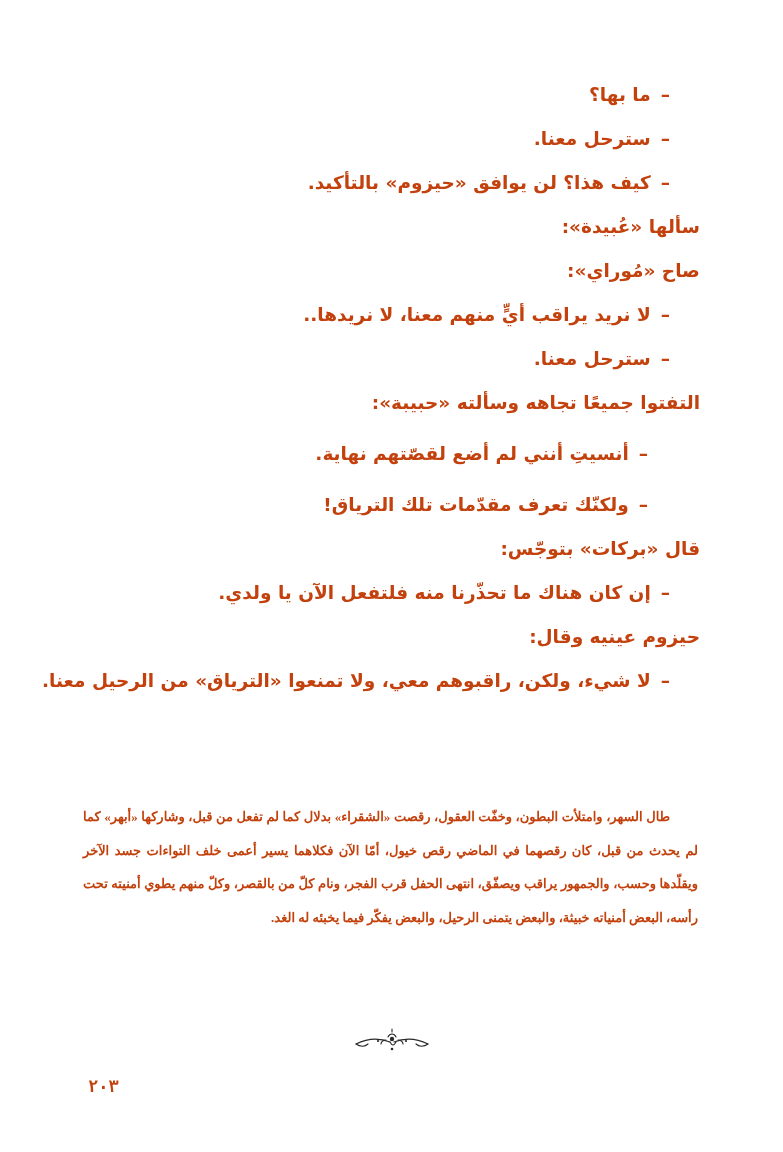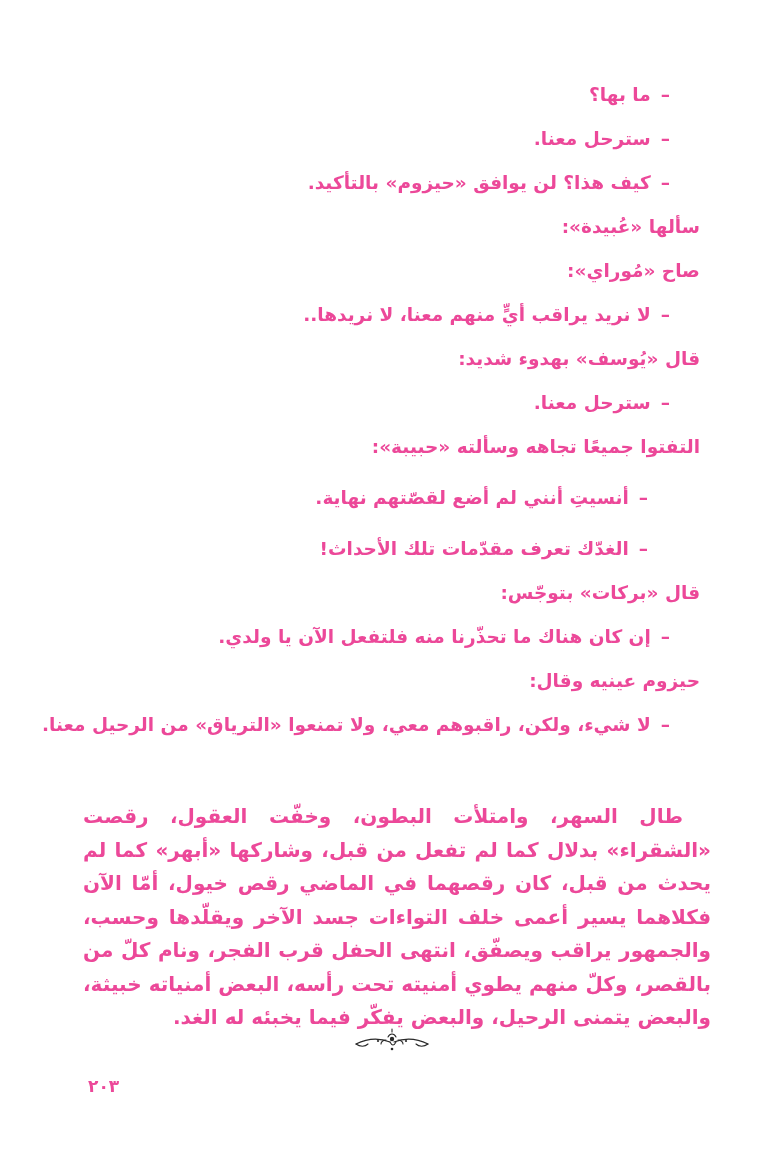--- a/index.html
+++ b/index.html
@@ -8,21 +8,21 @@
     background: #e8e8e8;
   }
   .page {
     position: relative;
     width: 783px;
     height: 1152px;
     margin: 0 auto;
     background: #ffffff;
     direction: rtl;
     font-family: "DejaVu Sans", sans-serif;
-    color: #ec4899;
+    color: #c2410c;
     overflow: hidden;
   }
   .text-block {
     position: absolute;
     top: 84px;
     right: 83px;
     left: 83px;
   }
   .line {
     font-size: 18.5px;
@@ -34,63 +34,64 @@
   }
   .line.dialogue.indent-1 { padding-right: 30px; }
   .line.dialogue.indent-2 { padding-right: 52px; margin-top: 30px; }
   .line .dash {
     display: inline-block;
     margin-left: 10px;
   }
   .paragraph {
     position: absolute;
     top: 800px;
-    right: 72px;
+    right: 85px;
     left: 83px;
-    font-size: 20px;
+    font-size: 13px;
     font-weight: 700;
     line-height: 33.5px;
     text-align: justify;
     text-indent: 28px;
     direction: rtl;
+    font-family: Liberation Serif, serif;
   }
   .ornament {
     position: absolute;
     top: 1028px;
     left: 0;
     right: 0;
     display: flex;
     justify-content: center;
   }
   .page-number {
     position: absolute;
     top: 1076px;
     left: 88px;
     font-size: 17px;
     font-weight: 700;
     direction: rtl;
+    font-family: Liberation Mono, monospace;
   }
 </style>
 </head>
 <body>
 
 <div class="page">
 
   <div class="text-block" id="lines-container">
       <div class="line dialogue indent-1"><span class="dash">–</span><span>ما بها؟</span></div>
       <div class="line dialogue indent-1"><span class="dash">–</span><span>سترحل معنا.</span></div>
       <div class="line dialogue indent-1"><span class="dash">–</span><span>كيف هذا؟ لن يوافق «حيزوم» بالتأكيد.</span></div>
       <div class="line narration indent-0"><span>سألها «عُبيدة»:</span></div>
       <div class="line narration indent-0"><span>صاح «مُوراي»:</span></div>
       <div class="line dialogue indent-1"><span class="dash">–</span><span>لا نريد يراقب أيٍّ منهم معنا، لا نريدها..</span></div>
-      <div class="line narration indent-0"><span>قال «يُوسف» بهدوء شديد:</span></div>
       <div class="line dialogue indent-1"><span class="dash">–</span><span>سترحل معنا.</span></div>
       <div class="line narration indent-0"><span>التفتوا جميعًا تجاهه وسألته «حبيبة»:</span></div>
       <div class="line dialogue indent-2"><span class="dash">–</span><span>أنسيتِ أنني لم أضع لقصّتهم نهاية.</span></div>
-      <div class="line dialogue indent-2"><span class="dash">–</span><span>الغدّك تعرف مقدّمات تلك الأحداث!</span></div>
+      <div class="line dialogue indent-2"><span class="dash">–</span><span>ولكنّك تعرف مقدّمات تلك الترياق!</span></div>
       <div class="line narration indent-0"><span>قال «بركات» بتوجّس:</span></div>
       <div class="line dialogue indent-1"><span class="dash">–</span><span>إن كان هناك ما تحذّرنا منه فلتفعل الآن يا ولدي.</span></div>
       <div class="line narration indent-0"><span>حيزوم عينيه وقال:</span></div>
       <div class="line dialogue indent-1"><span class="dash">–</span><span>لا شيء، ولكن، راقبوهم معي، ولا تمنعوا «الترياق» من الرحيل معنا.</span></div>
     </div>
 
   <div class="paragraph">طال السهر، وامتلأت البطون، وخفّت العقول، رقصت «الشقراء» بدلال كما لم تفعل من قبل، وشاركها «أبهر» كما لم يحدث من قبل، كان رقصهما في الماضي رقص خيول، أمّا الآن فكلاهما يسير أعمى خلف التواءات جسد الآخر ويقلّدها وحسب، والجمهور يراقب ويصفّق، انتهى الحفل قرب الفجر، ونام كلّ من بالقصر، وكلّ منهم يطوي أمنيته تحت رأسه، البعض أمنياته خبيثة، والبعض يتمنى الرحيل، والبعض يفكّر فيما يخبئه له الغد.</div>
 
   <div class="ornament">
     <svg width="84" height="26" viewBox="0 0 84 26">

